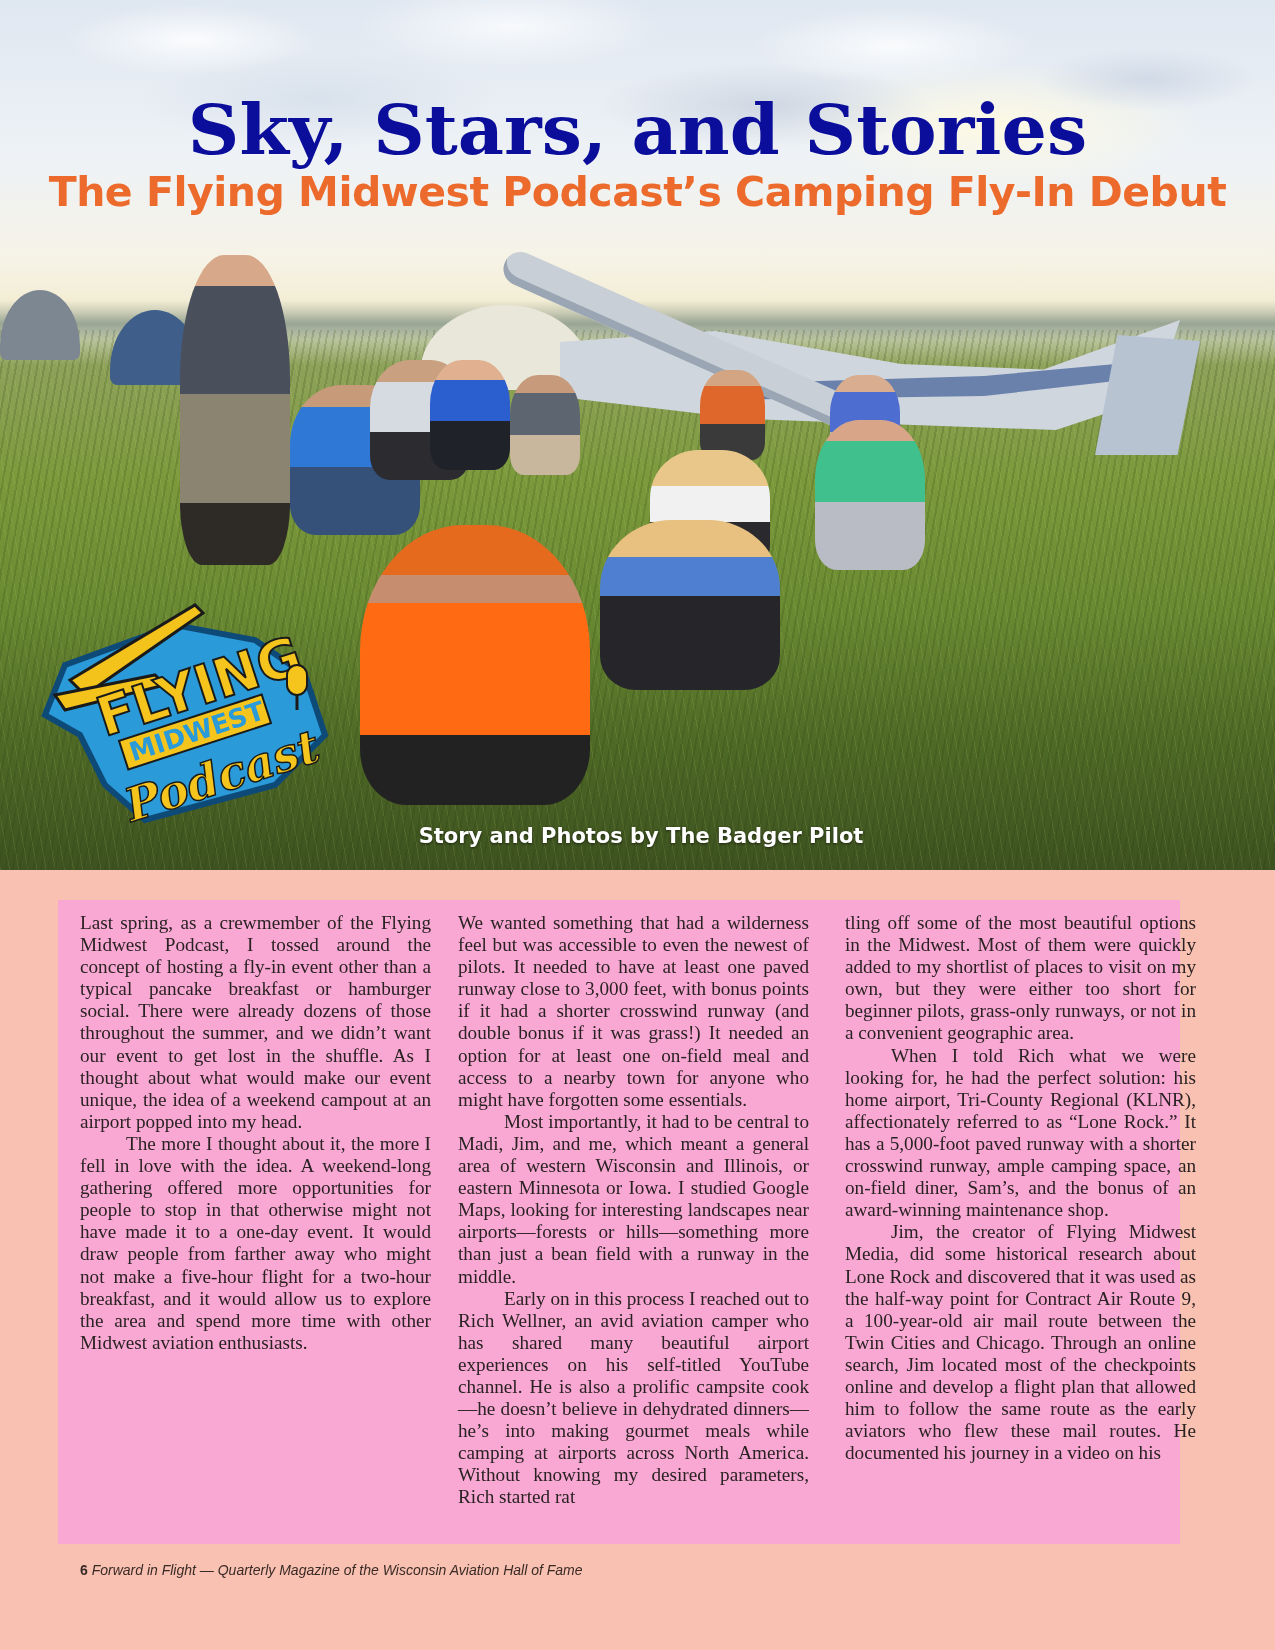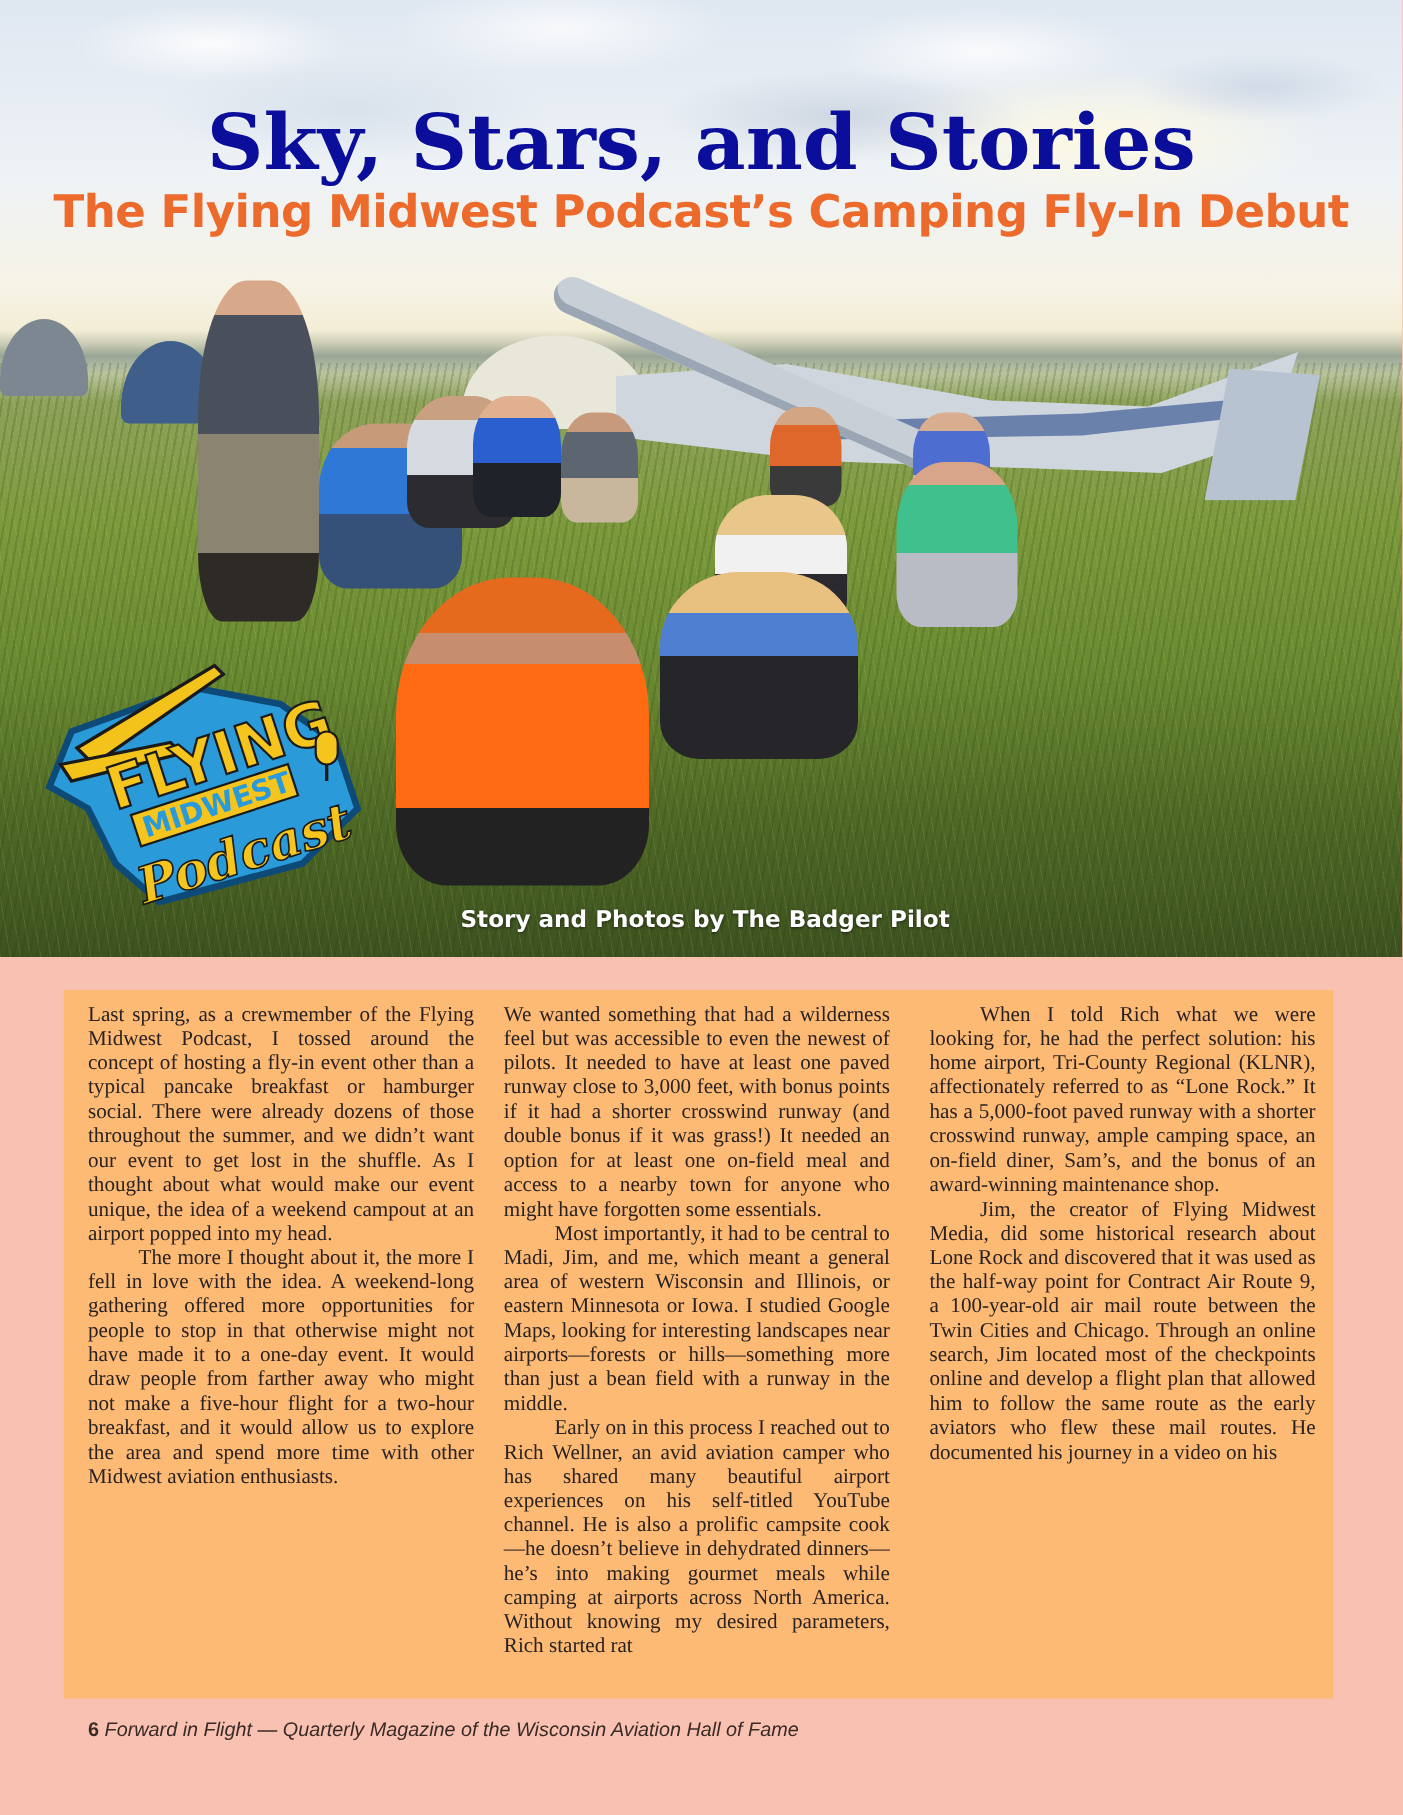--- a/index.html
+++ b/index.html
@@ -48,28 +48,28 @@
   .p10 { left:600px; top:520px; width:180px; height:170px; background:linear-gradient(180deg,#e8c080 0 22%, #4f7fd0 22% 45%, #25252a 45%); }
   .p11 { left:360px; top:525px; width:230px; height:280px; background:linear-gradient(180deg,#e66a1e 0 18%, #c68e6f 18% 28%, #ff6a12 28% 75%, #222 75%); border-radius:45% 45% 20% 20%; }
   .logo { position:absolute; left:25px; top:585px; width:310px; height:240px; }
   .hero-title { position:absolute; left:0; top:85px; width:1275px; text-align:center;
     font-family:"DejaVu Serif", serif; font-weight:bold; font-size:70px; letter-spacing:0px; color:#0b0e9a; line-height:90px;
     transform:scaleX(1.02); text-shadow:0 1px 0 rgba(255,255,255,.3); }
   .hero-subtitle { position:absolute; left:0; top:172px; width:1275px; text-align:center;
     font-family:"DejaVu Sans", sans-serif; font-weight:bold; font-size:41px; color:#ec6b2c; letter-spacing:-0.5px; line-height:40px; }
   .byline { position:absolute; left:0; top:822px; width:1282px; text-align:center;
     font-family:"DejaVu Sans", sans-serif; font-weight:bold; font-size:21px; color:#ffffff; line-height:28px; text-shadow:0 1px 3px rgba(0,0,0,.6); }
-  .textbox { position:absolute; left:58px; top:900px; width:1122px; height:644px; background:#fdba74;padding-left:32px; }
+  .textbox { position:absolute; left:58px; top:900px; width:1122px; height:644px; background:#f9a8d4; }
   .col { position:absolute; top:12px; width:351px; font-size:19.2px; line-height:22.1px; color:#2a2222; text-align:justify; hyphens:manual; }
   .col p { margin:0; }
   .col p.indent { text-indent:46px; }
   .col1 { left:22px; }
   .col2 { left:400px; }
   .col3 { left:787px; }
-  .footer { position:absolute; left:80px; top:1562px; font-family:"Liberation Sans", sans-serif; font-size:18px; color:#3a2a26; }
+  .footer { position:absolute; left:80px; top:1562px; font-family:"Liberation Sans", sans-serif; font-size:14px; color:#3a2a26; }
   .footer .page-num { font-weight:bold; font-style:normal; }
   .footer .pub { font-style:italic; }
 </style>
 </head>
 <body>
 
 <div class="hero">
   <div class="clouds"></div>
   <div class="horizon"></div>
   <div class="grass-tex"></div>
@@ -113,20 +113,21 @@
   <div class="col col1">
     <p>Last spring, as a crewmember of the Fly­ing Midwest Podcast, I tossed around the concept of hosting a fly-in event other than a typical pancake breakfast or ham­burger social. There were already dozens of those throughout the summer, and we didn’t want our event to get lost in the shuffle. As I thought about what would make our event unique, the idea of a weekend campout at an airport popped into my head.</p>
     <p class="indent">The more I thought about it, the more I fell in love with the idea. A week­end-long gathering offered more opportu­nities for people to stop in that otherwise might not have made it to a one-day event. It would draw people from farther away who might not make a five-hour flight for a two-hour breakfast, and it would allow us to explore the area and spend more time with other Midwest avi­ation enthusiasts.</p>
   </div>
   <div class="col col2">
     <p>We wanted something that had a wilder­ness feel but was accessible to even the newest of pilots. It needed to have at least one paved runway close to 3,000 feet, with bonus points if it had a shorter crosswind runway (and double bonus if it was grass!) It needed an option for at least one on-field meal and access to a nearby town for anyone who might have forgotten some essentials.</p>
     <p class="indent">Most importantly, it had to be cen­tral to Madi, Jim, and me, which meant a general area of western Wisconsin and Il­linois, or eastern Minnesota or Iowa. I studied Google Maps, looking for inter­esting landscapes near airports—forests or hills—something more than just a bean field with a runway in the middle.</p>
     <p class="indent">Early on in this process I reached out to Rich Wellner, an avid aviation camper who has shared many beautiful airport experiences on his self-titled YouTube channel. He is also a prolific campsite cook—he doesn’t believe in de­hydrated dinners—he’s into making gourmet meals while camping at airports across North America. Without knowing my desired parameters, Rich started rat­</p>
   </div>
   <div class="col col3">
+    <p>tling off some of the most beautiful op­tions in the Midwest. Most of them were quickly added to my shortlist of places to visit on my own, but they were either too short for beginner pilots, grass-only run­ways, or not in a convenient geographic area.</p>
     <p class="indent">When I told Rich what we were looking for, he had the perfect solution: his home airport, Tri-County Regional (KLNR), affectionately referred to as “Lone Rock.” It has a 5,000-foot paved runway with a shorter crosswind runway, ample camping space, an on-field diner, Sam’s, and the bonus of an award-winning maintenance shop.</p>
     <p class="indent">Jim, the creator of Flying Midwest Media, did some historical research about Lone Rock and discovered that it was used as the half-way point for Contract Air Route 9, a 100-year-old air mail route between the Twin Cities and Chicago. Through an online search, Jim located most of the checkpoints online and devel­op a flight plan that allowed him to fol­low the same route as the early aviators who flew these mail routes. He docu­mented his journey in a video on his</p>
   </div>
 </div>
 
 <div class="footer">
   <span class="page-num">6</span>
   <span class="pub">Forward in Flight — Quarterly Magazine of the Wisconsin Aviation Hall of Fame</span>
 </div>
 

